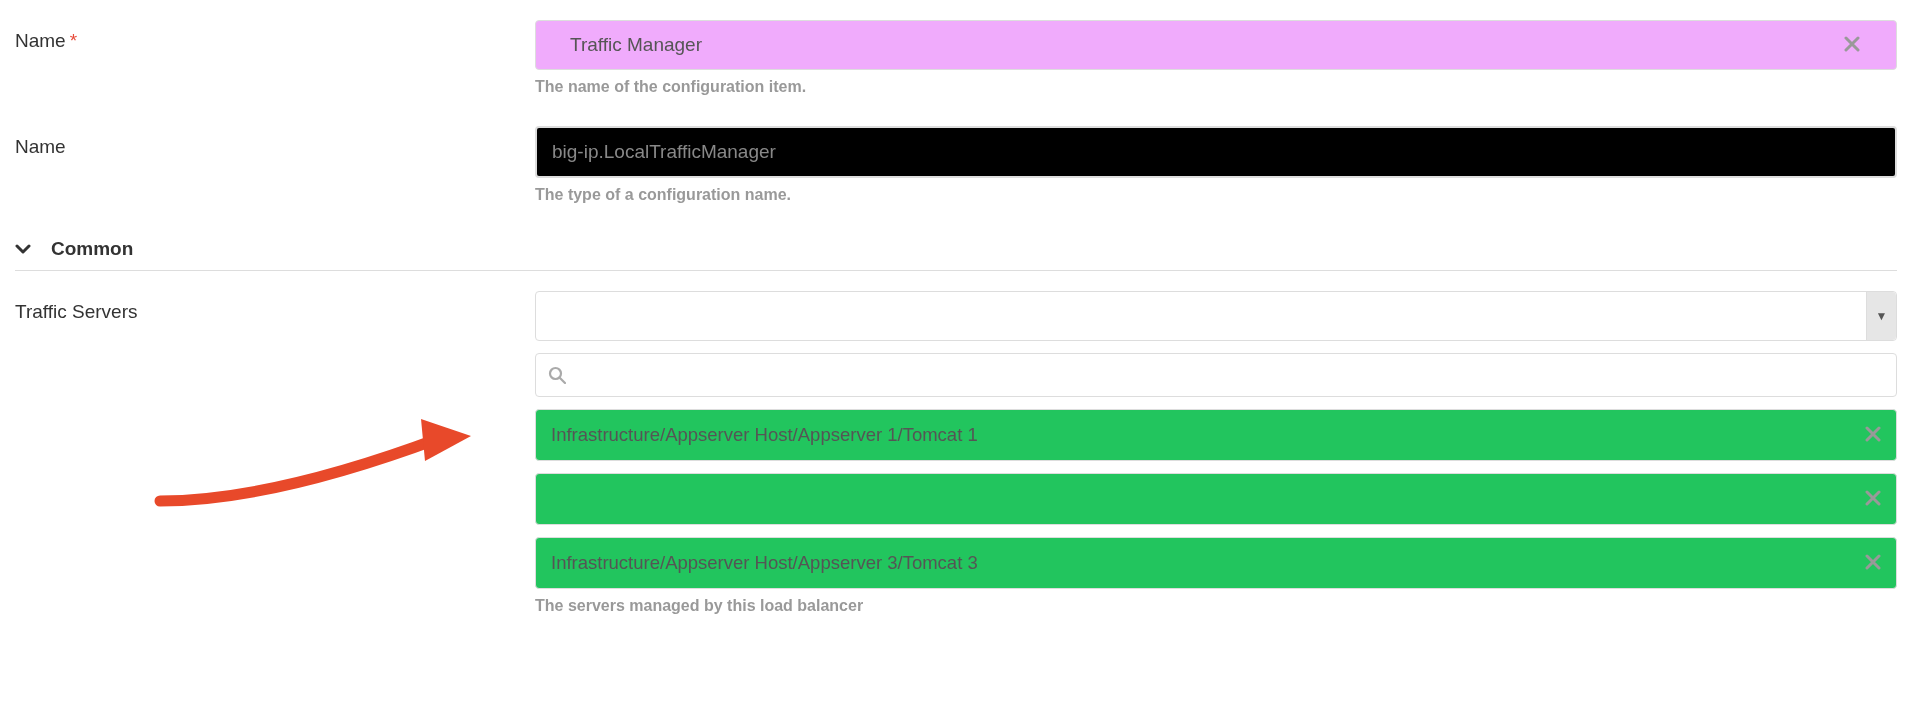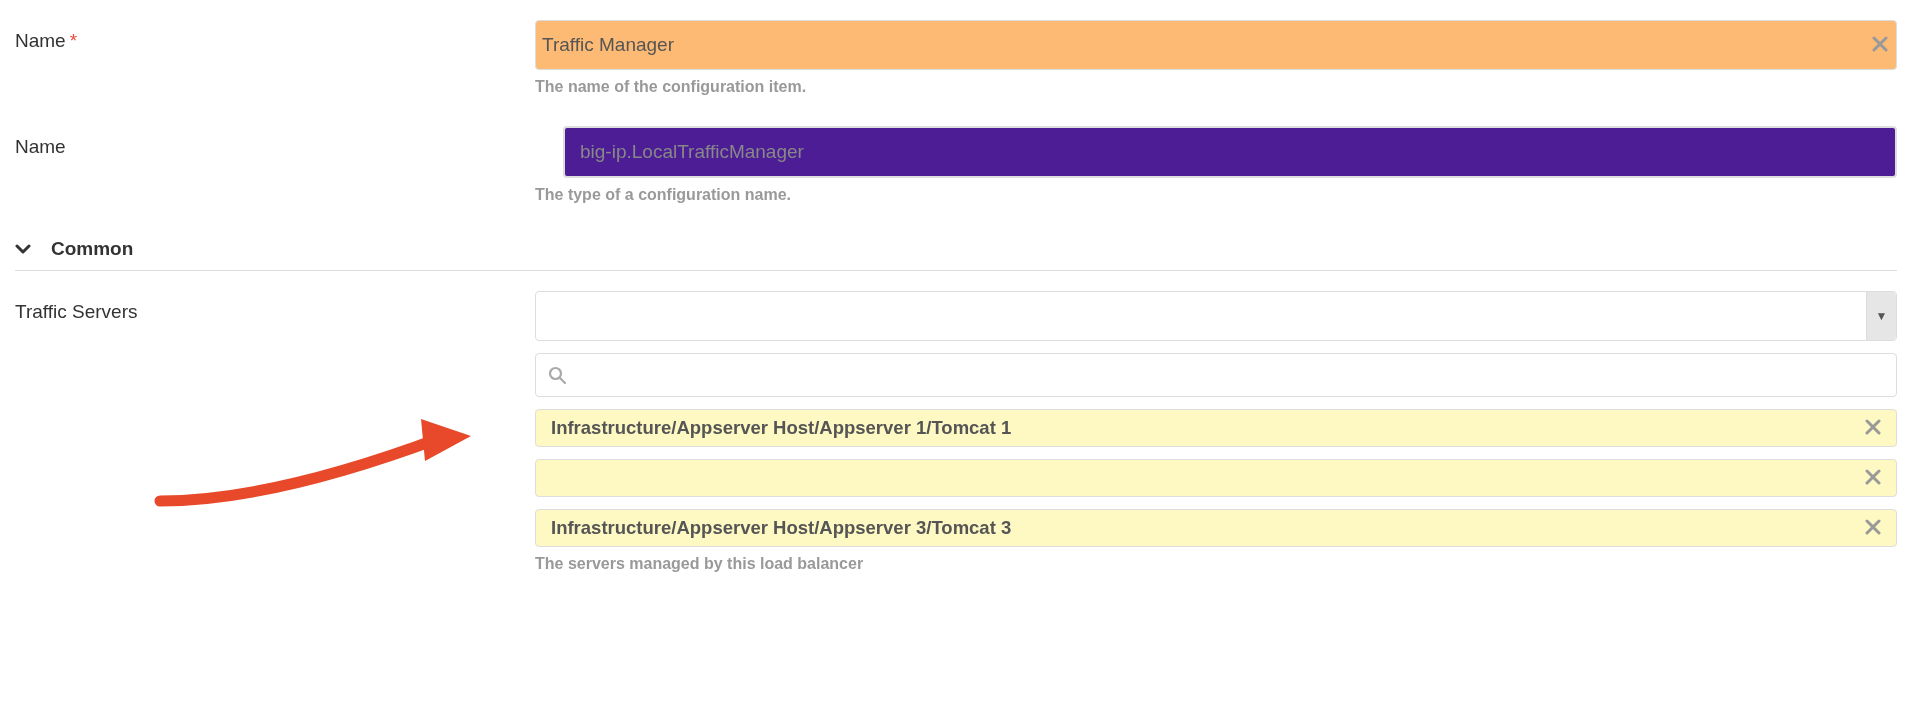--- a/index.html
+++ b/index.html
@@ -28,52 +28,51 @@
     color: #e74c3c;
     margin-left: 4px;
   }
   .form-field {
     flex: 1;
   }
   .text-input-wrap {
     position: relative;
     border: 1px solid #ddd;
     border-radius: 4px;
-    background: #fdba74;
+    background: #f0abfc;
     height: 50px;
     display: flex;
     align-items: center;
-    padding: 0 4px;
+    padding: 0 32px;
   }
   .text-input {
     border: none;
     outline: none;
     font-size: 19px;
     color: #555;
     width: 100%;
     background: transparent;
     font-family: inherit;
   }
   .input-clear {
     color: #999;
     cursor: pointer;
     font-size: 20px;
     padding: 0 4px;
   }
   .readonly-box {
     border: 2px solid #ddd;
     border-radius: 4px;
-    background: #4c1d95;
+    background: #000000;
     height: 52px;
     display: flex;
     align-items: center;
     padding: 0 15px;
     font-size: 19px;
     color: #888;
-    margin-left: 28px;
   }
   .help-text {
     font-size: 16px;
     color: #999;
     margin-top: 8px;
     font-weight: bold;
   }
   .section-header {
     display: flex;
     align-items: center;
@@ -133,29 +132,28 @@
     font-size: 18px;
     width: 100%;
     background: transparent;
     margin-left: 8px;
     font-family: inherit;
   }
   .tag-item {
     position: relative;
     border: 1px solid #ddd;
     border-radius: 4px;
-    background: #fef9c3;
-    height: 38px;
+    background: #22c55e;
+    height: 52px;
     display: flex;
     align-items: center;
     padding: 0 15px;
     margin-top: 12px;
     font-size: 18.5px;
     color: #555;
-    font-weight: bold;
   }
   .tag-remove {
     position: absolute;
     right: 15px;
     color: #999;
     cursor: pointer;
     font-size: 20px;
   }
   .annotation-arrow {
     position: absolute;

